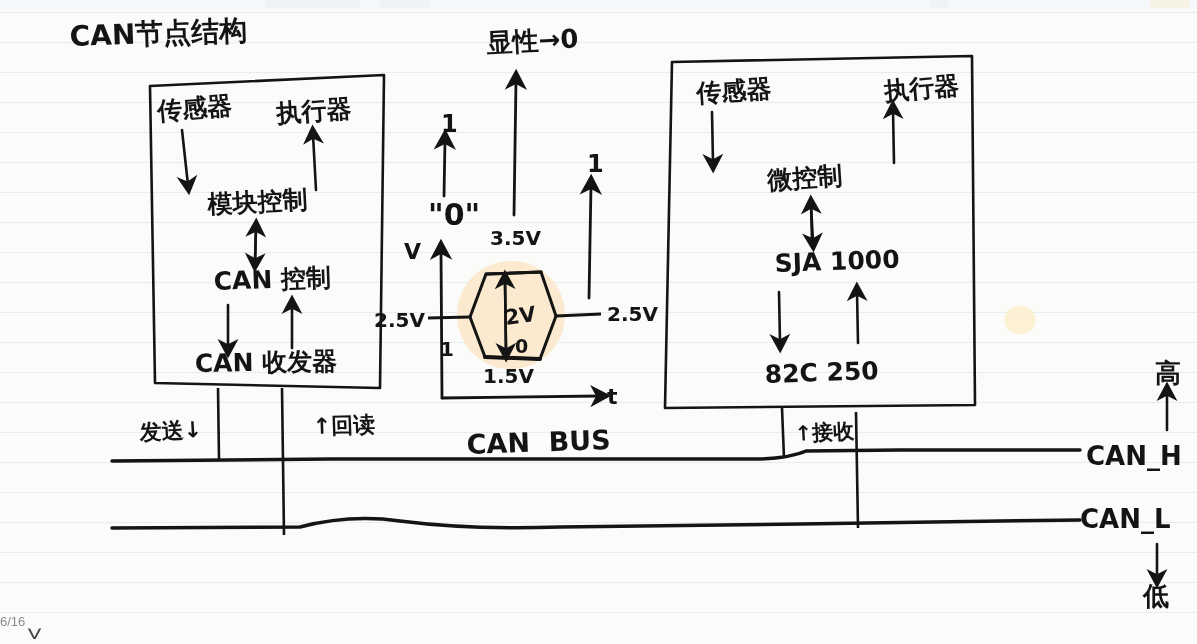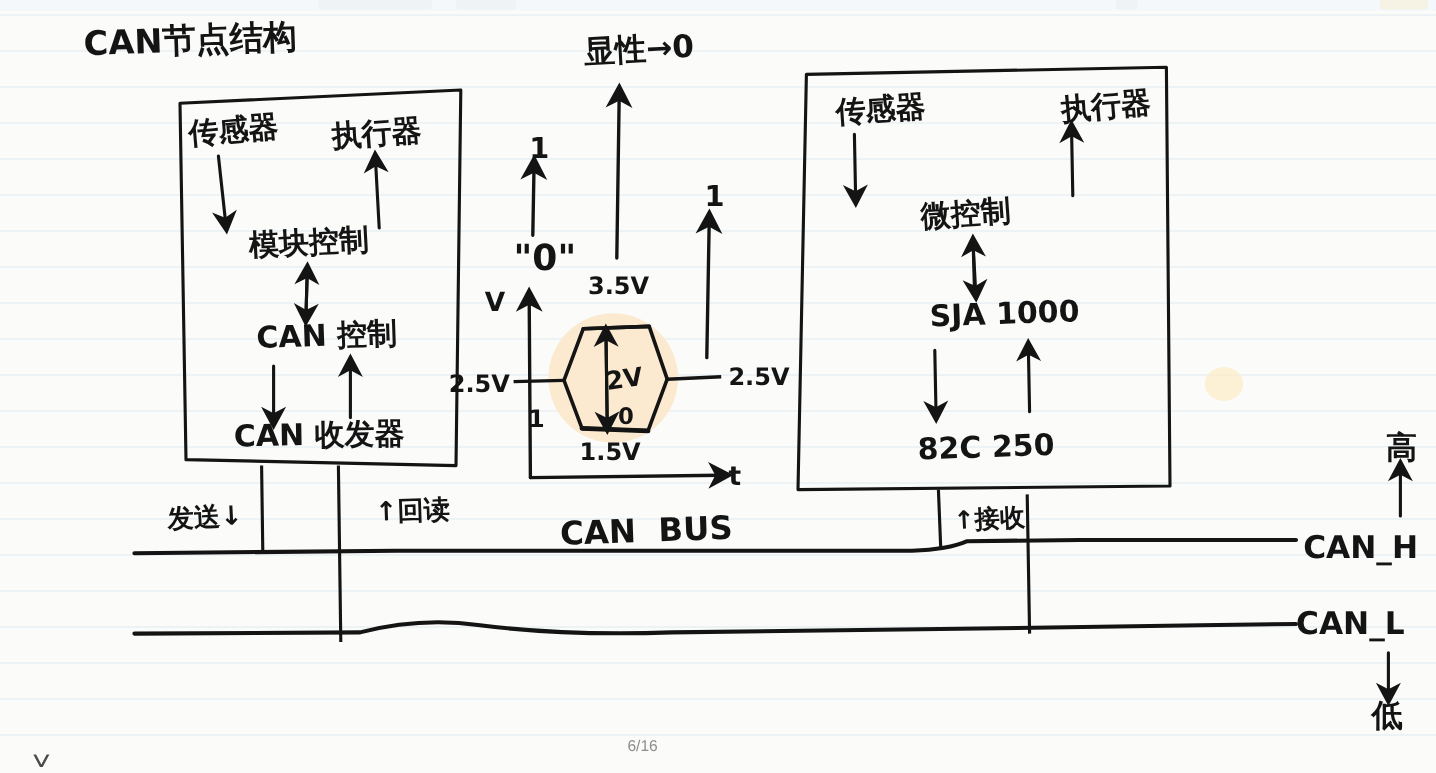--- a/index.html
+++ b/index.html
@@ -33,22 +33,22 @@
   }
   .hw{
     font-family:"DejaVu Sans", sans-serif;
     font-weight:700;
     fill:#141414;
     white-space:pre;
   }
   .hl{fill:#fbead0;}
   .blob{fill:#fcecc8;opacity:.75;}
   .pg{
-    position:absolute;left:0;top:614px;width:1021px;text-align:center;
-    font-family:"Liberation Sans", sans-serif;font-size:13px;color:#8d8d8d;margin-left:25px;
+    position:absolute;left:0;top:614px;width:1021px;text-align:left;
+    font-family:"Liberation Sans", sans-serif;font-size:13px;color:#8d8d8d;
   }
   .chev{
     position:absolute;left:28px;top:622px;
     font-family:"Liberation Sans", sans-serif;font-size:22px;color:#4a4a4a;
     transform:scaleX(1.25);
   }
 </style>
 </head>
 <body>
 

